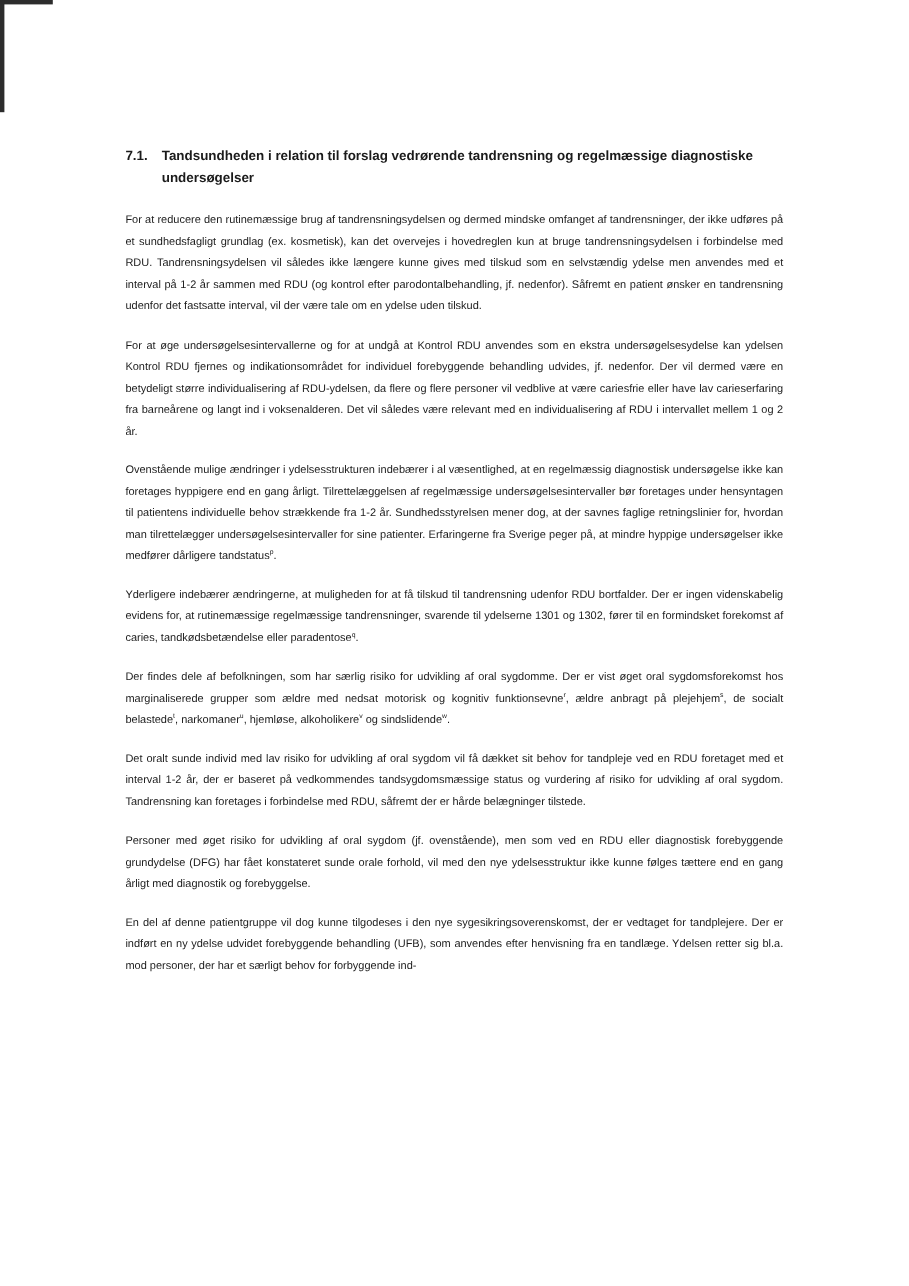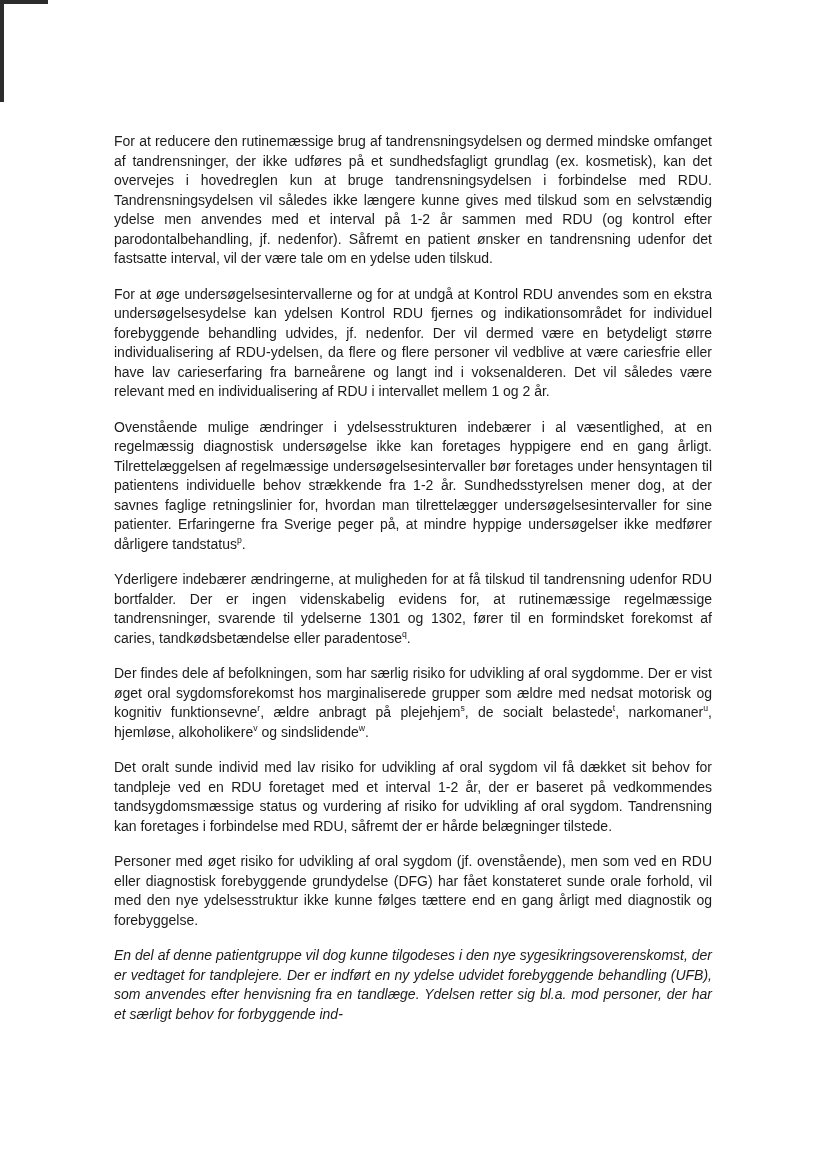--- a/index.html
+++ b/index.html
@@ -52,44 +52,47 @@
   }
   .heading-number {
     flex: 0 0 33px;
   }
   .heading-text {
     flex: 1;
     text-align: left;
   }
   .para {
     margin: 0 0 16px 0;
-    font-size: 14px;
+    font-size: 10px;
     line-height: 19.5px;
     text-align: justify;
   }
   .para:last-child {
     margin-bottom: 0;
-    font-style: italic;
   }
   sup {
     font-size: 0.62em;
     line-height: 0;
     vertical-align: super;
   }
 </style>
 </head>
 <body>
 
 <div class="page">
 
   <div class="artifact-top"></div>
   <div class="artifact-left"></div>
 
   <div class="content">
 
+    <div class="heading">
+      <span class="heading-number">7.1.</span>
+      <span class="heading-text">Tandsundheden i relation til forslag vedrørende tandrensning og regelmæssige diagnostiske undersøgelser</span>
+    </div>
 
     <p class="para">For at reducere den rutinemæssige brug af tandrensningsydelsen og dermed mindske omfanget af tandrensninger, der ikke udføres på et sundhedsfagligt grundlag (ex. kosmetisk), kan det overvejes i hovedreglen kun at bruge tandrensningsydelsen i forbindelse med RDU. Tandrensningsydelsen vil således ikke længere kunne gives med tilskud som en selvstændig ydelse men anvendes med et interval på 1-2 år sammen med RDU (og kontrol efter parodontalbehandling, jf. nedenfor). Såfremt en patient ønsker en tandrensning udenfor det fastsatte interval, vil der være tale om en ydelse uden tilskud.</p>
 
     <p class="para">For at øge undersøgelsesintervallerne og for at undgå at Kontrol RDU anvendes som en ekstra undersøgelsesydelse kan ydelsen Kontrol RDU fjernes og indikationsområdet for individuel forebyggende behandling udvides, jf. nedenfor. Der vil dermed være en betydeligt større individualisering af RDU-ydelsen, da flere og flere personer vil vedblive at være cariesfrie eller have lav carieserfaring fra barneårene og langt ind i voksenalderen. Det vil således være relevant med en individualisering af RDU i intervallet mellem 1 og 2 år.</p>
 
     <p class="para">Ovenstående mulige ændringer i ydelsesstrukturen indebærer i al væsentlighed, at en regelmæssig diagnostisk undersøgelse ikke kan foretages hyppigere end en gang årligt. Tilrettelæggelsen af regelmæssige undersøgelsesintervaller bør foretages under hensyntagen til patientens individuelle behov strækkende fra 1-2 år. Sundhedsstyrelsen mener dog, at der savnes faglige retningslinier for, hvordan man tilrettelægger undersøgelsesintervaller for sine patienter. Erfaringerne fra Sverige peger på, at mindre hyppige undersøgelser ikke medfører dårligere tandstatus<sup>p</sup>.</p>
 
     <p class="para">Yderligere indebærer ændringerne, at muligheden for at få tilskud til tandrensning udenfor RDU bortfalder. Der er ingen videnskabelig evidens for, at rutinemæssige regelmæssige tandrensninger, svarende til ydelserne 1301 og 1302, fører til en formindsket forekomst af caries, tandkødsbetændelse eller paradentose<sup>q</sup>.</p>
 
     <p class="para">Der findes dele af befolkningen, som har særlig risiko for udvikling af oral sygdomme. Der er vist øget oral sygdomsforekomst hos marginaliserede grupper som ældre med nedsat motorisk og kognitiv funktionsevne<sup>r</sup>, ældre anbragt på plejehjem<sup>s</sup>, de socialt belastede<sup>t</sup>, narkomaner<sup>u</sup>, hjemløse, alkoholikere<sup>v</sup> og sindslidende<sup>w</sup>.</p>

